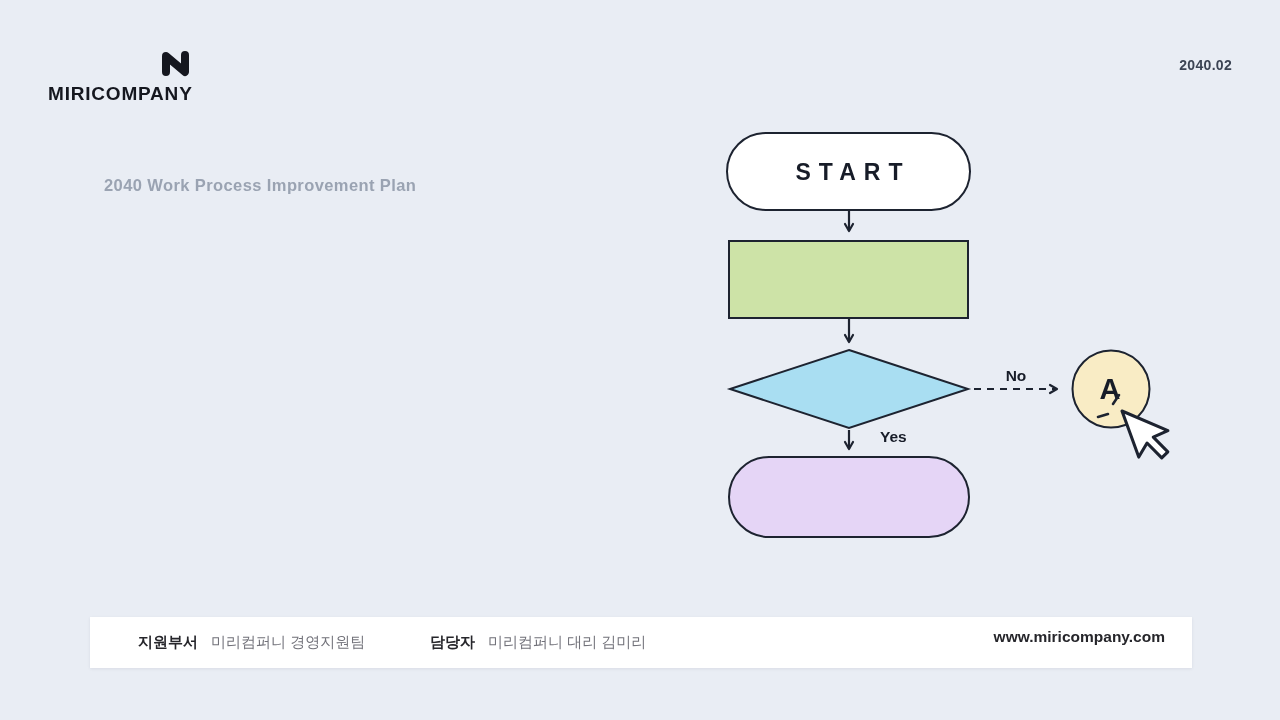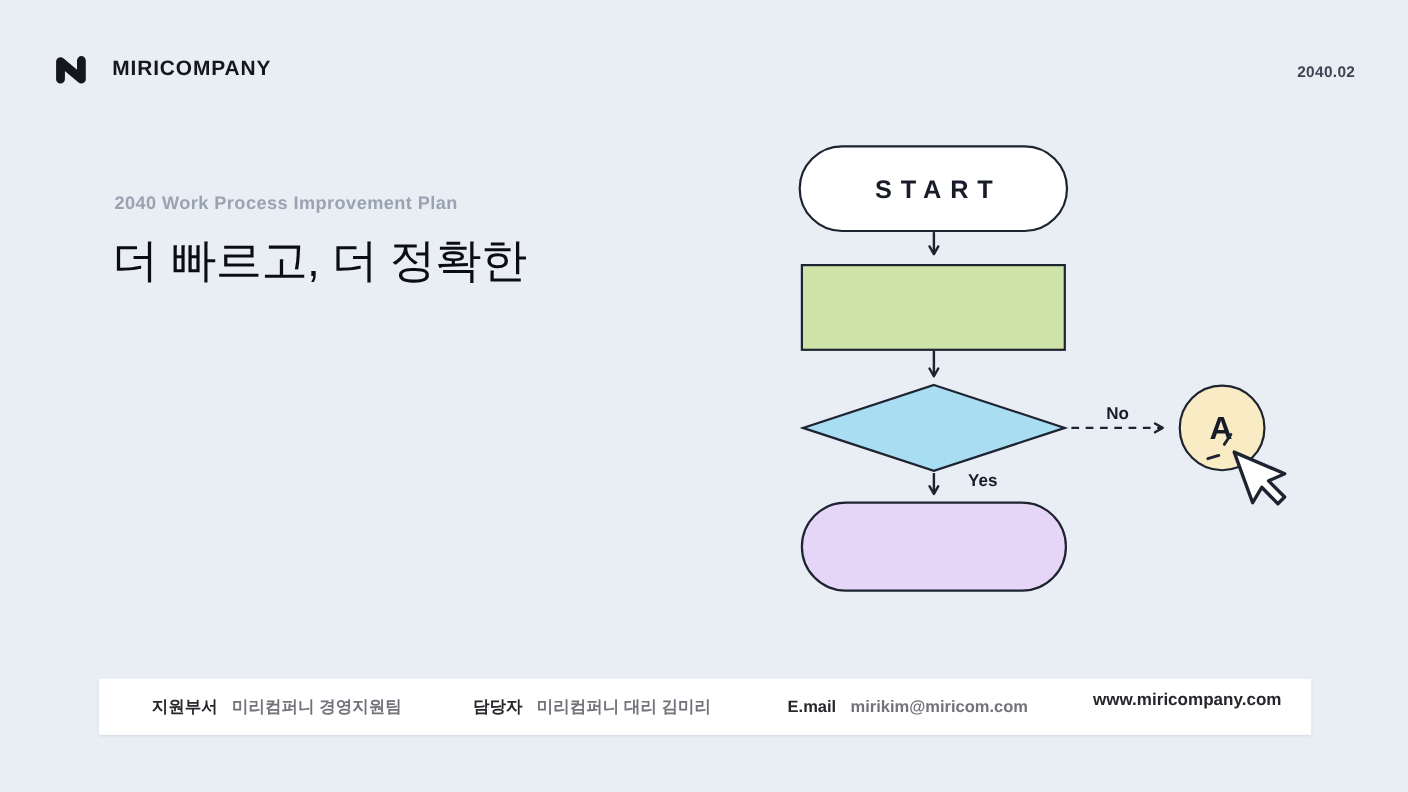--- a/index.html
+++ b/index.html
@@ -14,22 +14,23 @@
     height: 720px;
     background: #e9edf4;
     overflow: hidden;
   }
 
   
   .header-brand {
     position: absolute;
     left: 48px; top: 46px;
     display: flex;
-    align-items: center;
-    gap: 20px;
+    align-items: flex-end;
+    gap: 3px;
+    flex-direction: column;
   }
   .brand-mark { width: 34px; height: 34px; display: block; }
   .brand-name {
     font-size: 19px;
     font-weight: 800;
     letter-spacing: 0.8px;
     color: #15171f;
   }
   .header-date {
     position: absolute;
@@ -95,21 +96,21 @@
   }
   .f-item {
     position: absolute;
     top: 0; height: 51px;
     display: flex;
     align-items: center;
     gap: 13px;
     white-space: nowrap;
   }
   .f-label { font-size: 15px; font-weight: 700; color: #26262b; }
-  .f-value { font-size: 15px; font-weight: 700; color: #72727a; }
+  .f-value { font-size: 15px; font-weight: 400; color: #72727a; }
   .f-site {
     position: absolute;
     right: 27px; top: 0; height: 40px;
     display: flex; align-items: center;
     font-size: 15.5px; font-weight: 700; color: #26262b;
     white-space: nowrap;
   }
 </style>
 </head>
 <body>
@@ -119,21 +120,20 @@
   <div class="header-brand">
     <svg class="brand-mark" viewBox="0 0 34 34">
       <path d="M7 26 L7 10 L26 26 L26 9" fill="none" stroke="#15171f" stroke-width="8" stroke-linecap="round" stroke-linejoin="round"></path>
     </svg>
     <span class="brand-name">MIRICOMPANY</span>
   </div>
   <div class="header-date">2040.02</div>
 
   <div class="hero">
     <div class="hero-eyebrow">2040 Work Process Improvement Plan</div>
-    <div class="hero-title-light">더 빠르고, 더 정확한</div>
   </div>
 
   <svg class="flowchart" viewBox="690 110 510 470">
     <defs>
       <marker id="ah" markerUnits="userSpaceOnUse" markerWidth="16" markerHeight="16" refX="10" refY="7" orient="auto">
         <path d="M3 3 L10 7 L3 11" fill="none" stroke="#1d2330" stroke-width="2.2" stroke-linecap="round" stroke-linejoin="round"></path>
       </marker>
     </defs>
 
     <rect class="fc-shape" x="727" y="133" width="243" height="77" rx="38.5" fill="#ffffff"></rect>
@@ -168,20 +168,16 @@
 
   <div class="footer-bar">
     <div class="f-item" style="left:48px">
       <span class="f-label">지원부서</span>
       <span class="f-value">미리컴퍼니 경영지원팀</span>
     </div>
     <div class="f-item" style="left:340px">
       <span class="f-label">담당자</span>
       <span class="f-value">미리컴퍼니 대리 김미리</span>
     </div>
-    <div class="f-item" style="left:626px">
-      <span class="f-label">E.mail</span>
-      <span class="f-value">mirikim@miricom.com</span>
-    </div>
     <div class="f-site">www.miricompany.com</div>
   </div>
 
 </div>
 
 </body></html>

